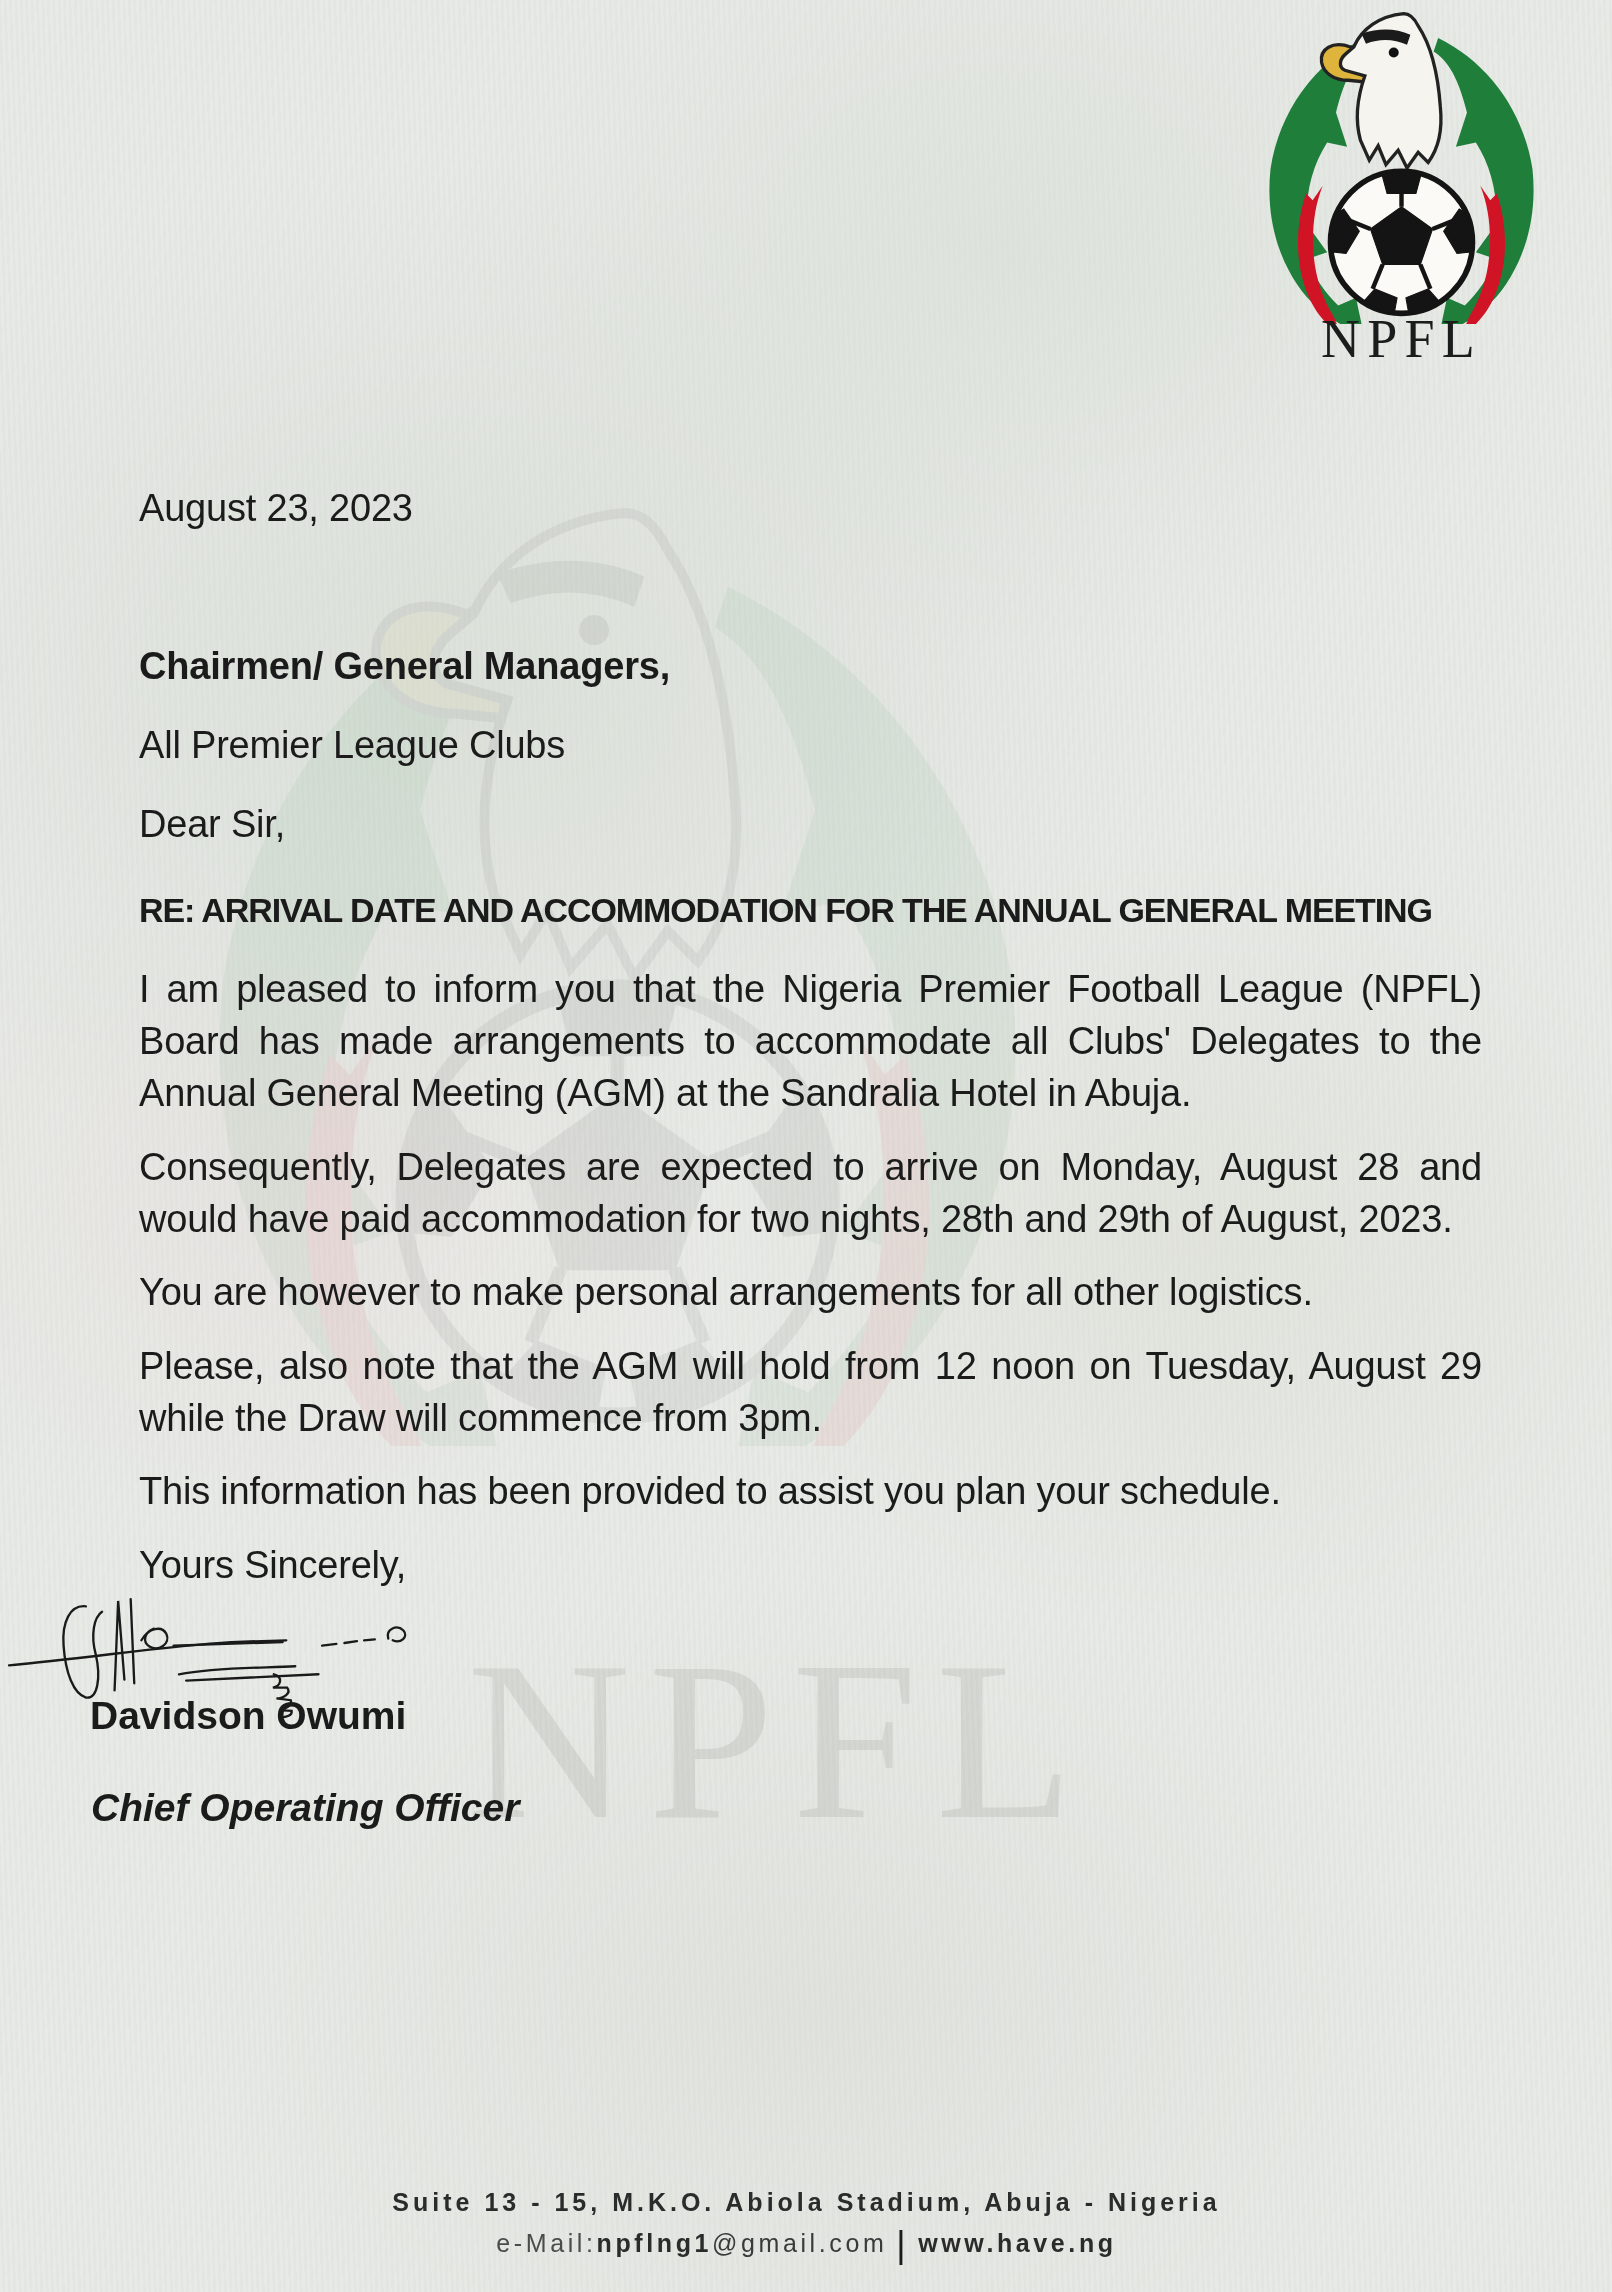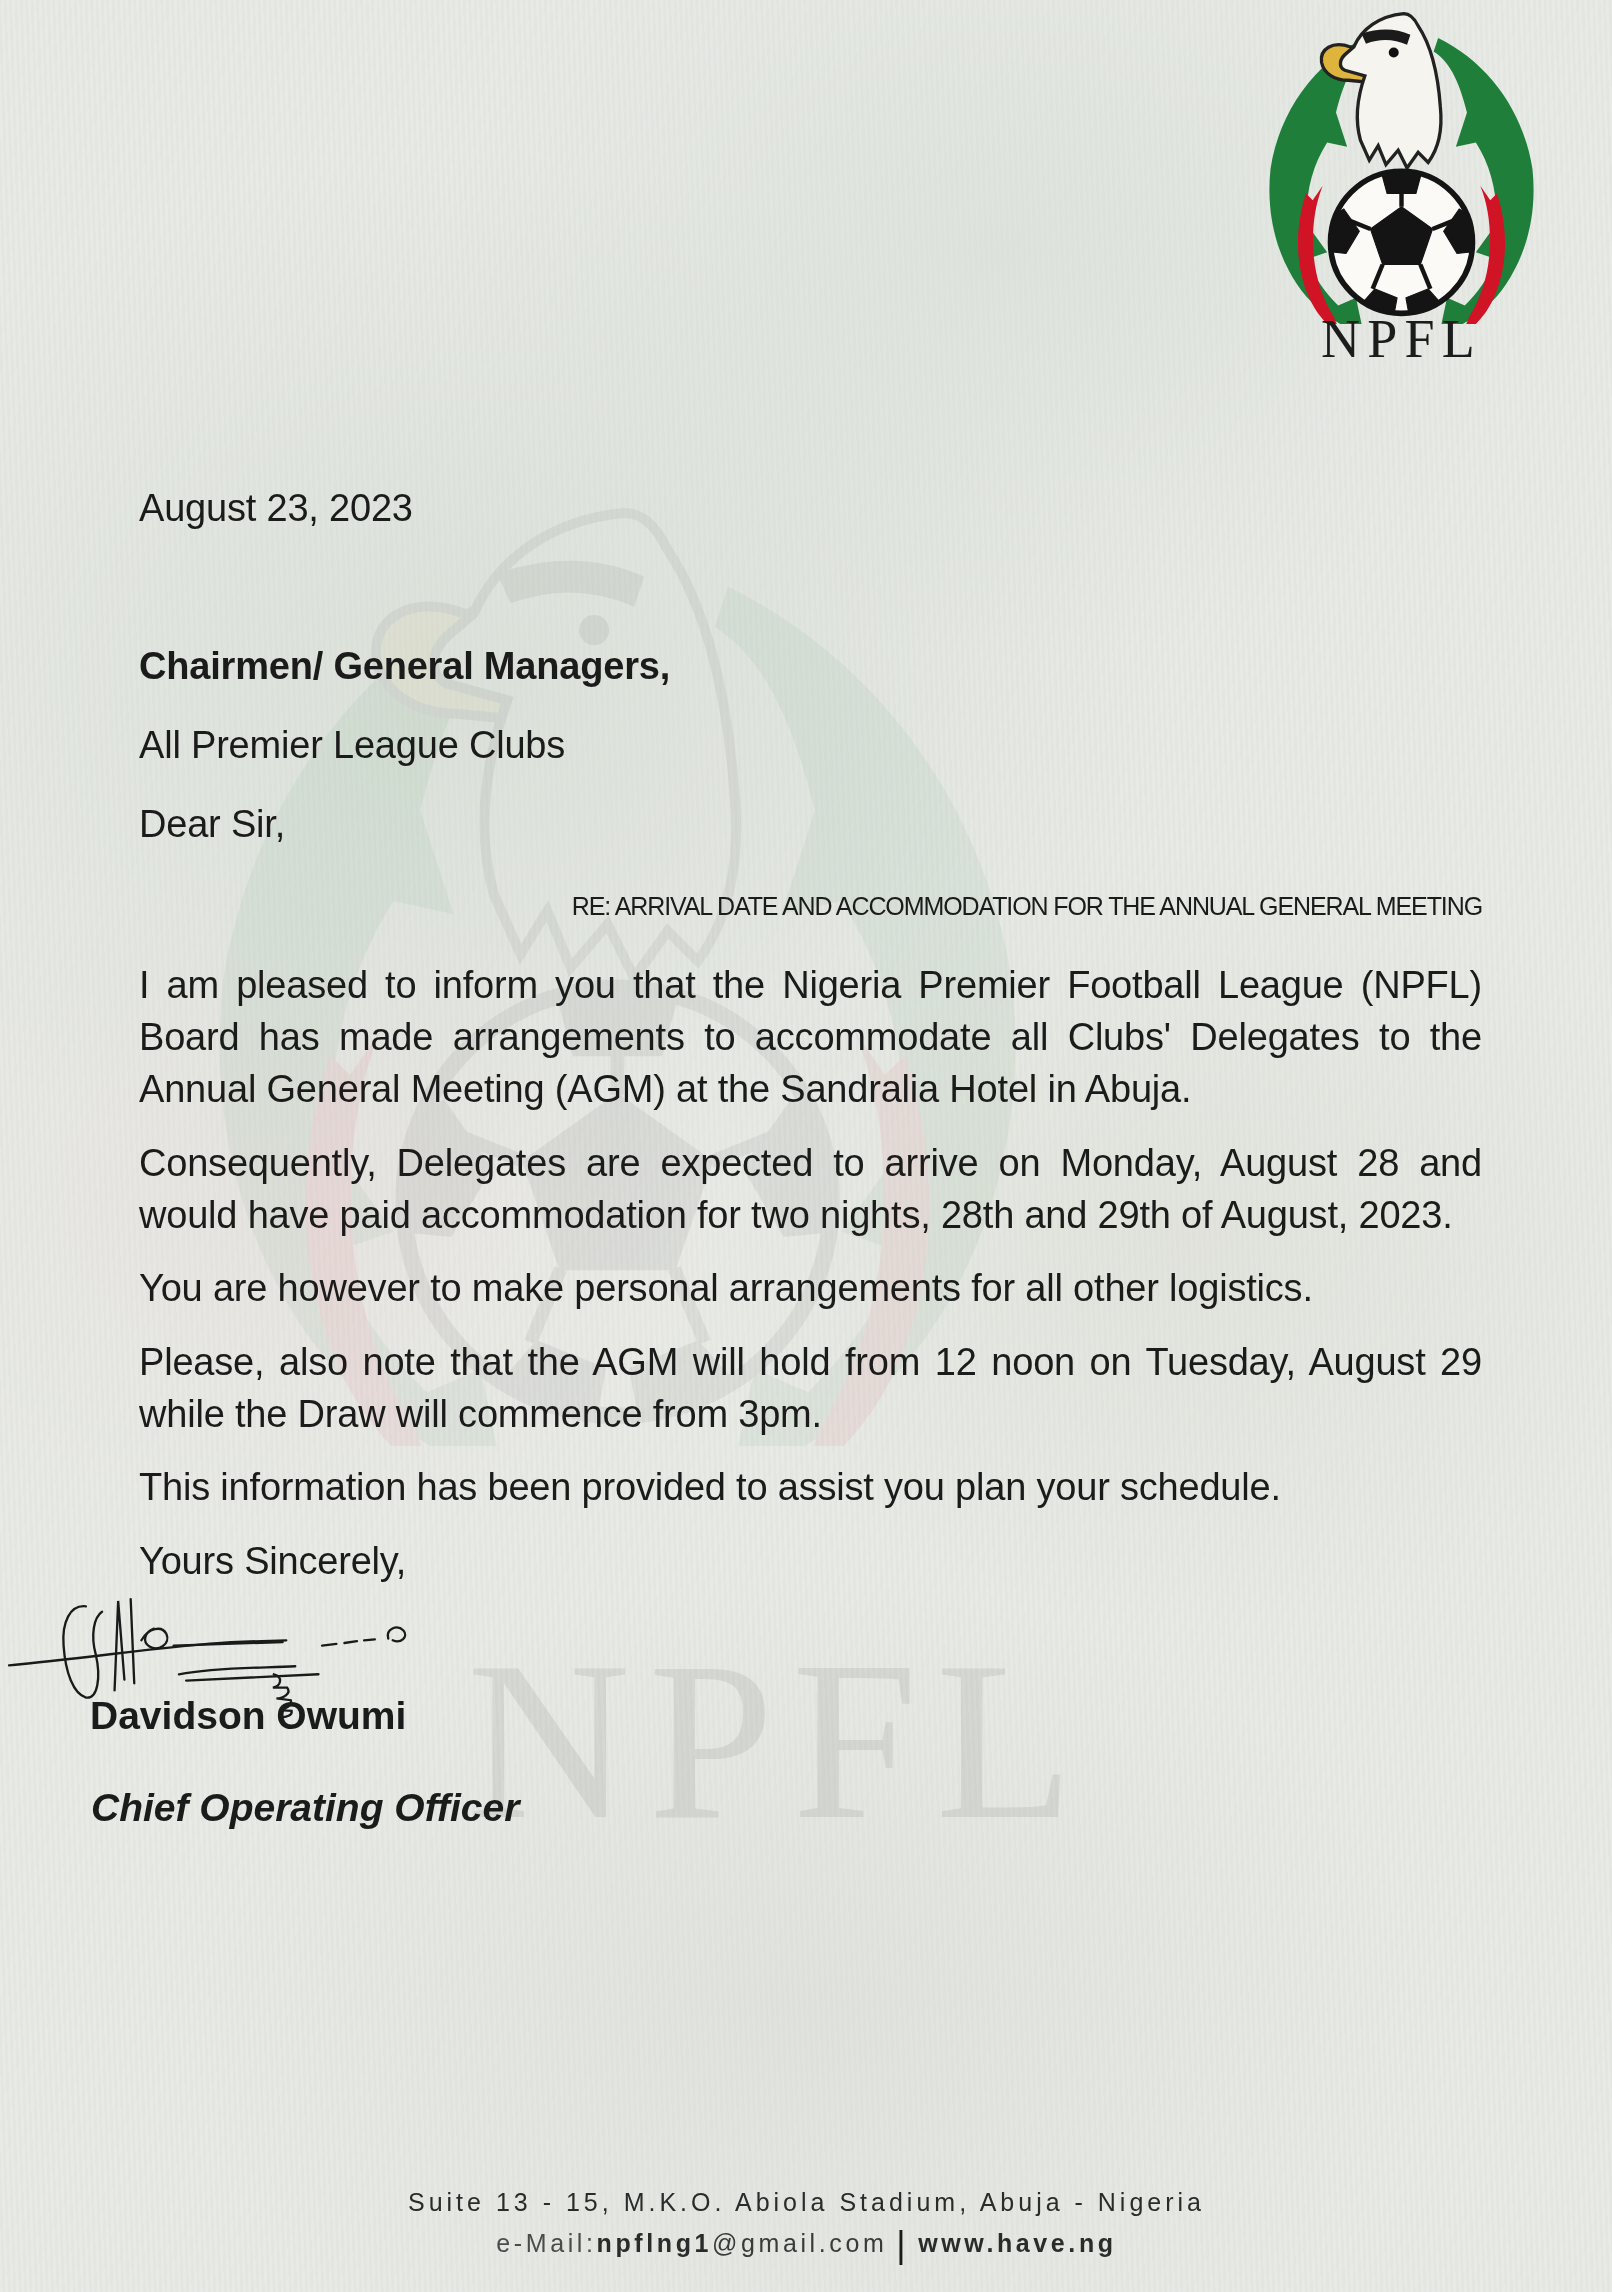--- a/index.html
+++ b/index.html
@@ -37,34 +37,34 @@
     color:rgba(110,116,104,0.14);
     pointer-events:none;white-space:nowrap;
   }
   
   .content{position:absolute;left:139px;right:131px;top:482px;font-size:38px;line-height:52px;letter-spacing:-0.2px;}
   .ln{margin:0 0 27px 0;}
   .date-line{margin-bottom:106px;}
   .bold{font-weight:bold;}
   .salutation{margin-bottom:30px;}
   .subject{
-    font-weight:normal;font-size:25px;letter-spacing:-1.1px;
-    white-space:nowrap;margin-bottom:27px;text-align:right;
+    font-weight:bold;font-size:34px;letter-spacing:-1.1px;
+    white-space:nowrap;margin-bottom:27px;
   }
   .para{margin:0 0 21.5px 0;text-align:justify;}
   .para.noj{text-align:left;}
   .closing{margin-bottom:0;}
   
   .sig{position:absolute;left:7.2px;top:1592px;width:428px;height:127px;}
   .sig svg{width:100%;height:100%;}
   .sig-name{position:absolute;left:90px;top:1694px;font-size:39px;font-weight:bold;}
   .sig-title{position:absolute;left:91px;top:1750px;font-size:39px;font-weight:bold;font-style:italic;margin-top:36px;}
   
   .footer{position:absolute;left:0;right:0;bottom:27px;text-align:center;color:#2b2b2b;}
-  .footer-line1{font-size:25px;font-weight:normal;letter-spacing:4px;margin-bottom:7.2px;}
+  .footer-line1{font-size:25px;font-weight:bold;letter-spacing:4px;margin-bottom:7.2px;}
   .footer-line2{font-size:25px;letter-spacing:3.6px;}
   .footer-line2 .lbl{font-weight:normal;color:#4b4b4b;}
   .footer-line2 .usr{font-weight:bold;}
   .footer-line2 .dom{font-weight:normal;color:#3a3a3a;}
   .footer-line2 .divider{
     display:inline-block;font-weight:normal;font-size:36px;
     vertical-align:-5.4px;margin:0 12.5px 0 9px;color:#1b1b1b;letter-spacing:0;
   }
   .footer-line2 .web{font-weight:bold;}
 </style>

